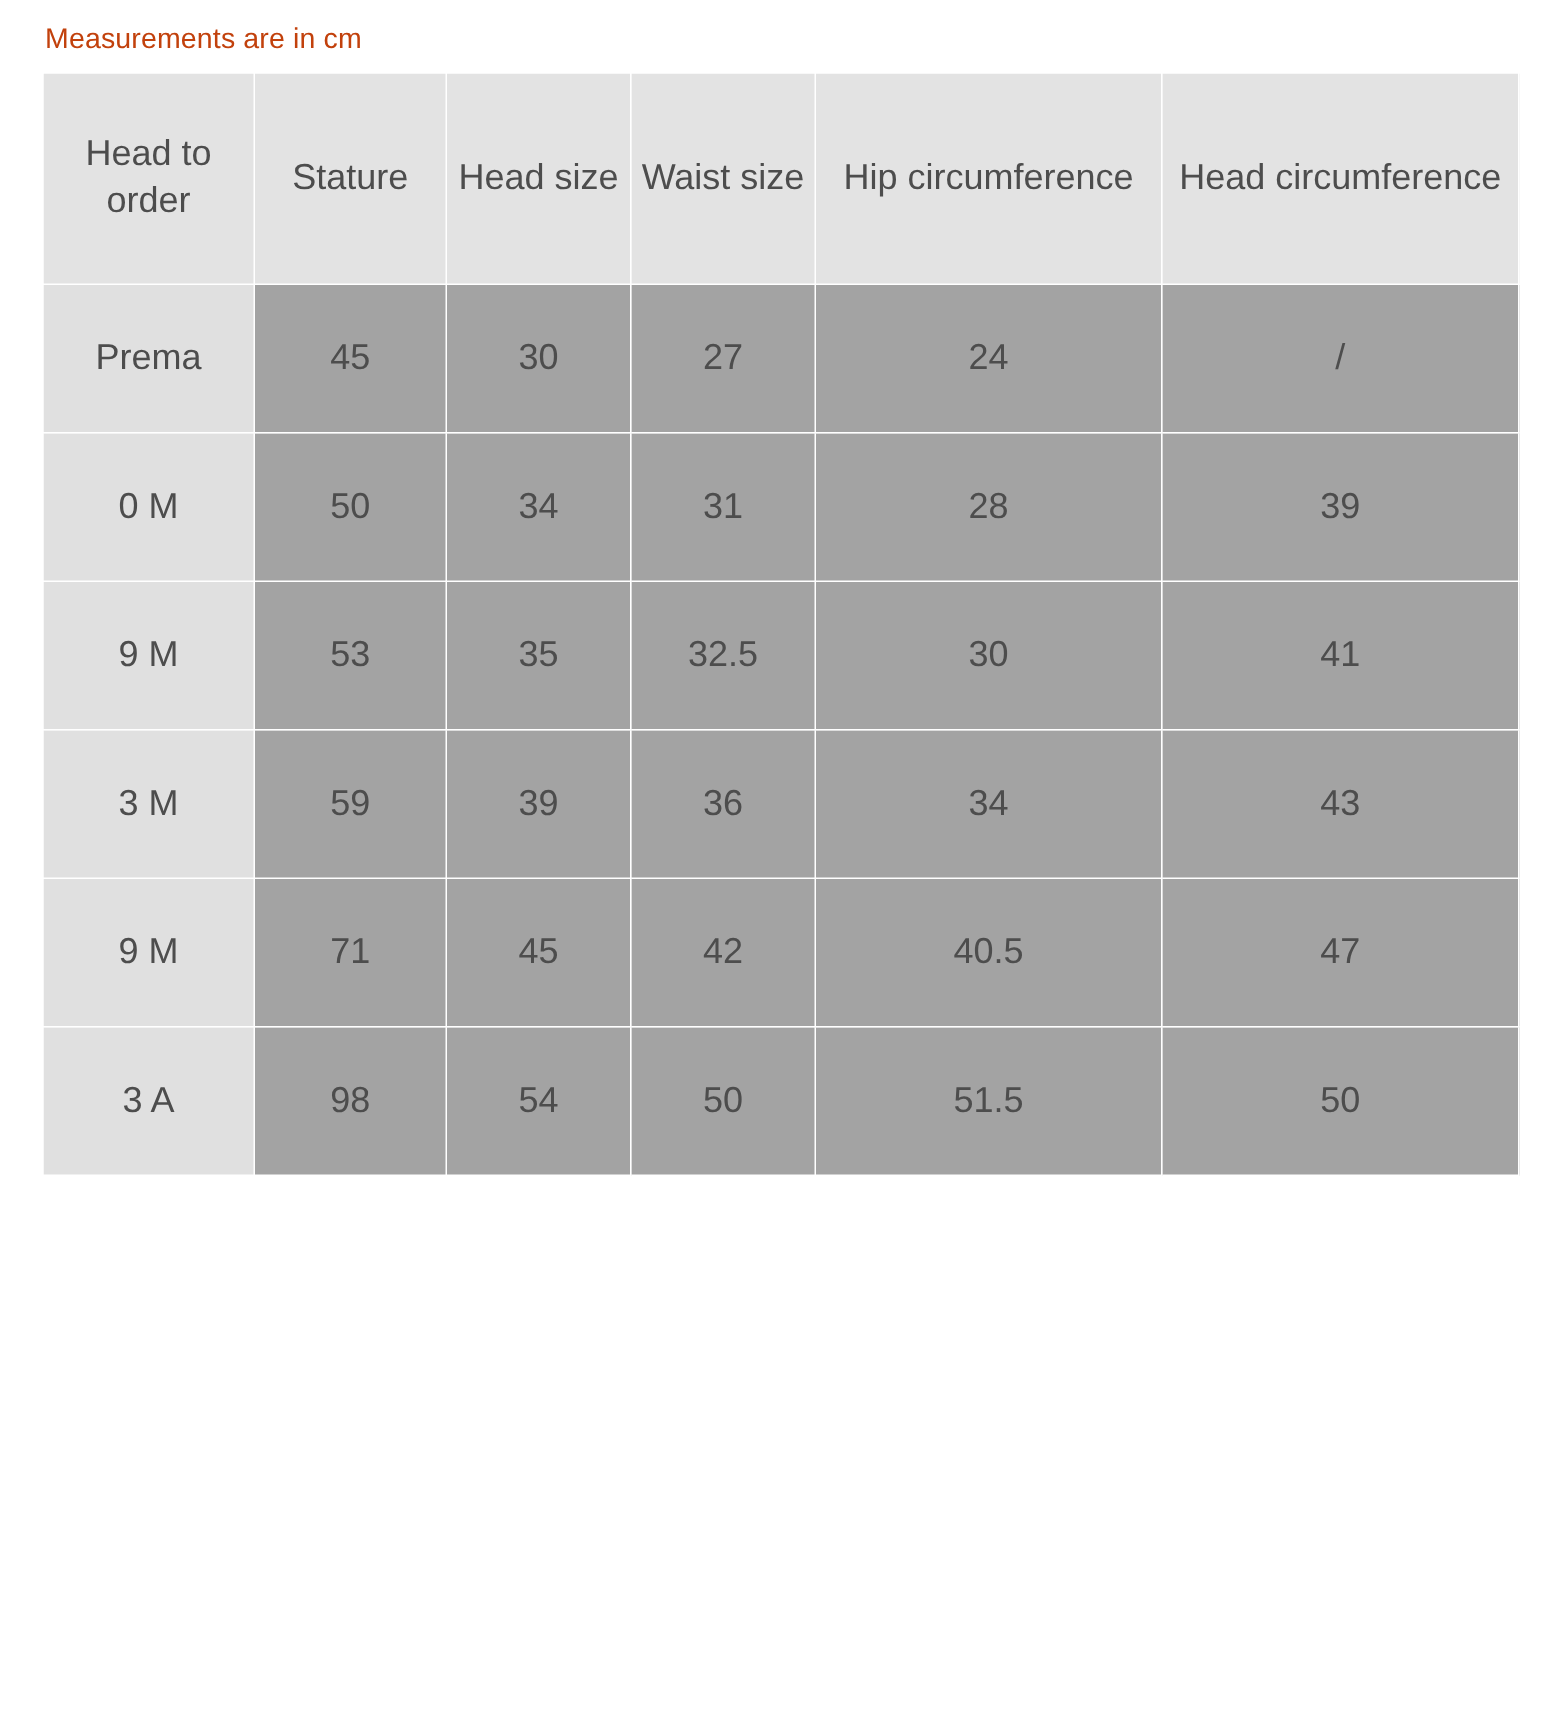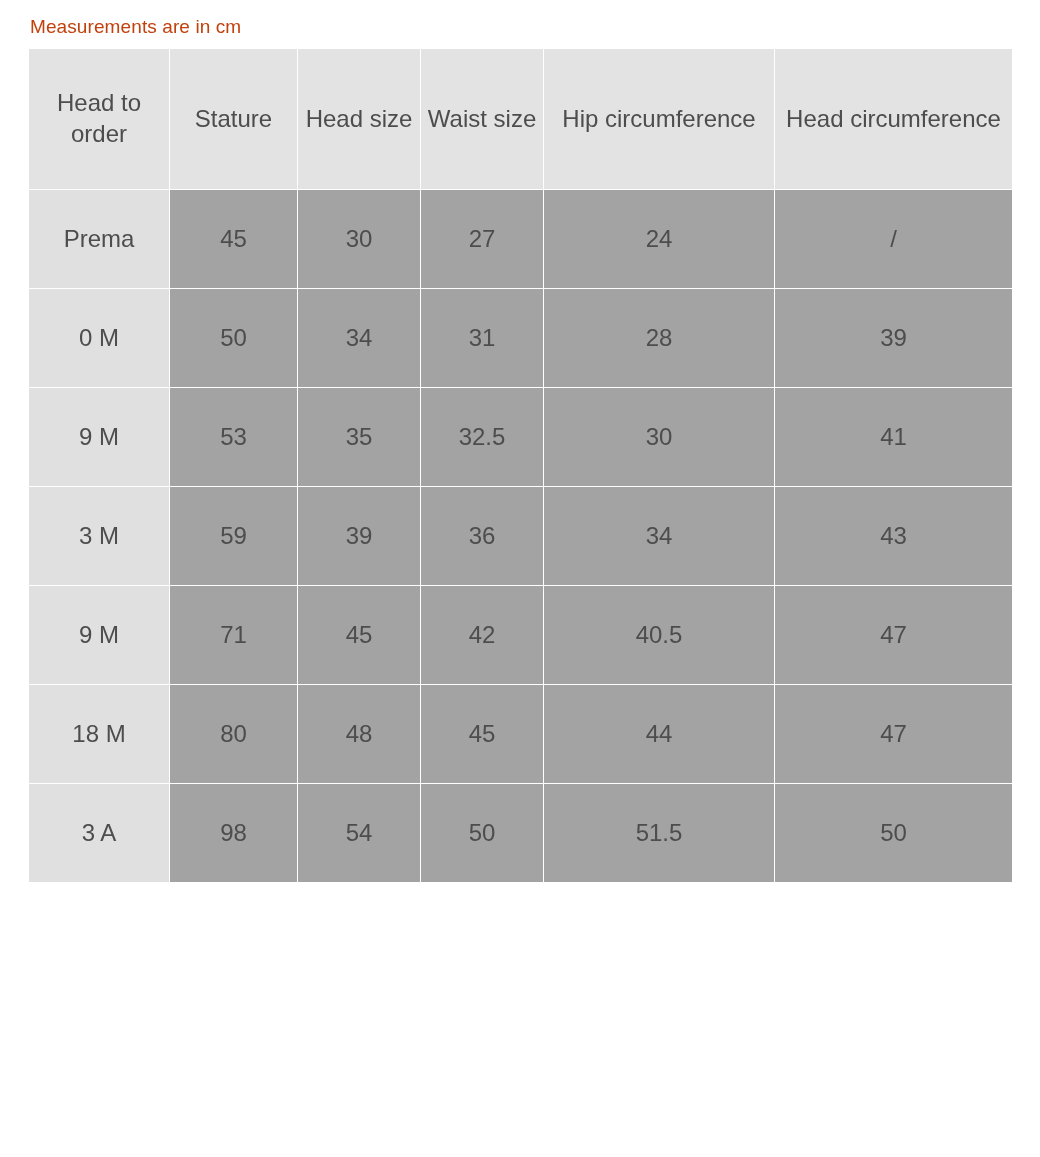--- a/index.html
+++ b/index.html
@@ -127,28 +127,20 @@
       </tr>
       <tr>
         <td class="rowhead">9 M</td>
         <td>71</td>
         <td>45</td>
         <td>42</td>
         <td>40.5</td>
         <td>47</td>
       </tr>
       <tr>
-        <td class="rowhead">18 M</td>
-        <td>80</td>
-        <td>48</td>
-        <td>45</td>
-        <td>44</td>
-        <td>47</td>
-      </tr>
-      <tr>
         <td class="rowhead">3 A</td>
         <td>98</td>
         <td>54</td>
         <td>50</td>
         <td>51.5</td>
         <td>50</td>
       </tr>
 
     </tbody>
   </table>

